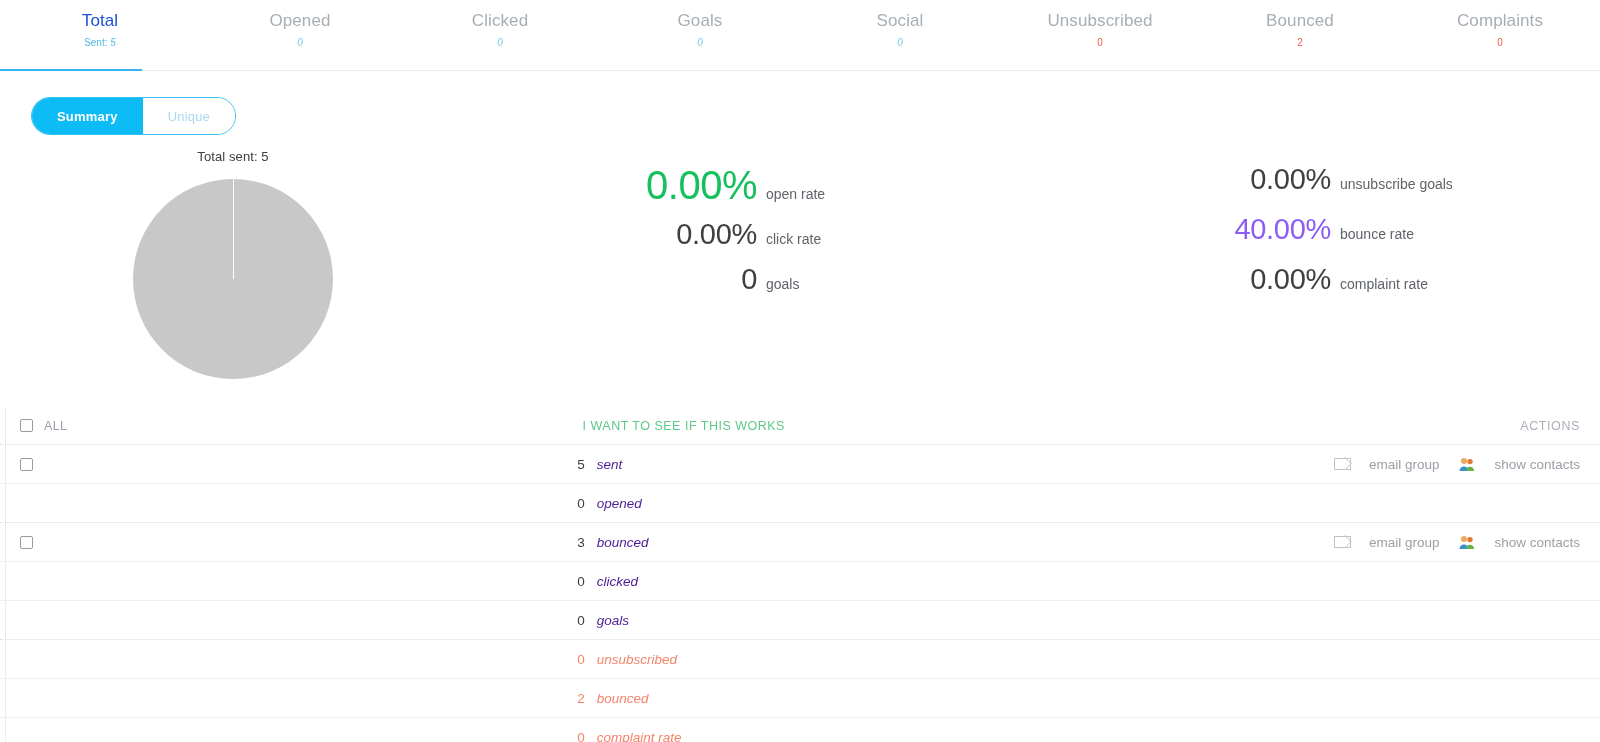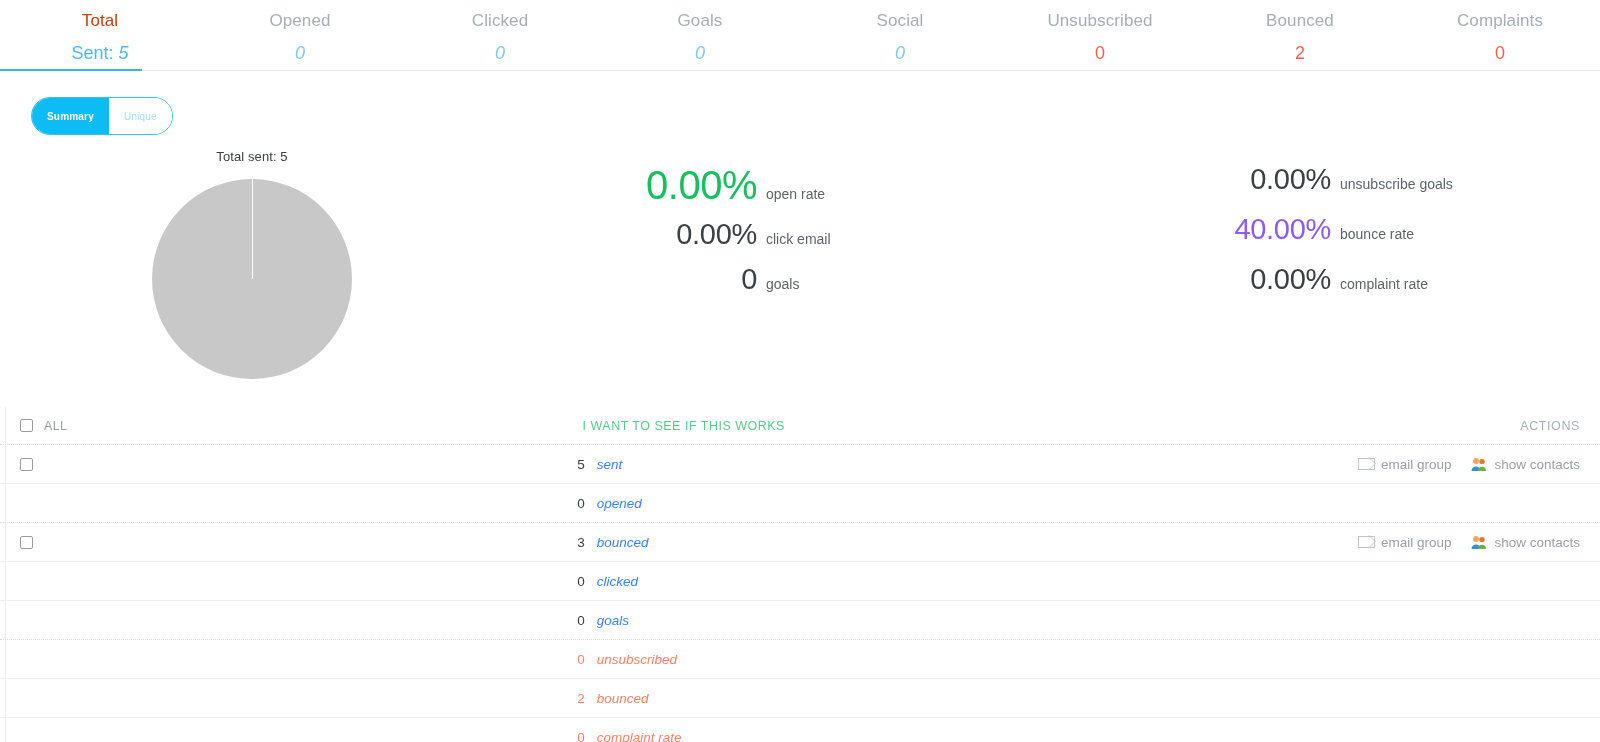--- a/index.html
+++ b/index.html
@@ -26,26 +26,26 @@
     padding-top: 10px;
     cursor: pointer;
   }
   .tab-label {
     font-size: 17px;
     color: #a7aeb4;
     line-height: 22px;
     font-weight: 400;
     letter-spacing: .1px;
   }
-  .tab.active .tab-label { color: #c2410c; }
+  .tab.active .tab-label { color: #1d4ed8; }
   .tab-count {
-    font-size: 18px;
+    font-size: 10px;
     color: #7fc9ee;
     line-height: 18px;
-    margin-top: 12px;
+    margin-top: 2px;
     font-style: italic;
     text-align: right;
   }
   .tab-count.sent-line { color: #4fb9e8; font-style: normal; }
   .tab-count.sent-line i { font-style: italic; }
   .tab-count.warn { color: #f4604e; font-style: normal; }
   .tab-underline {
     position: absolute;
     left: 0; bottom: -1px;
     width: 142px; height: 2px;
@@ -57,38 +57,38 @@
   .toggle {
     display: inline-flex;
     border: 1px solid #35c0f5;
     border-radius: 19px;
     overflow: hidden;
     height: 38px;
     background: #fff;
   }
   .toggle-btn {
     display: flex; align-items: center; justify-content: center;
-    font-size: 10px;
-    padding: 0 15px;
+    font-size: 13px;
+    padding: 0 25px;
     cursor: pointer;
     height: 100%;
     font-weight: 600;
     letter-spacing: .2px;
   }
   .toggle-btn.on { background: #0dbcf5; color: #fff; }
   .toggle-btn.off { background: #fff; color: #a9d9ef; font-weight: 400; }
 
   
   .panel {
     position: relative;
     height: 272px;
   }
   .pie-block {
     position: absolute;
-    left: 152px; top: 14px;
+    left: 133px; top: 14px;
     width: 200px;
     text-align: center;
   }
   .pie-title {
     font-size: 13px;
     color: #3c4043;
     margin-bottom: 15px;
     letter-spacing: .1px;
   }
   .pie {
@@ -196,21 +196,21 @@
   }
   .rv-num {
     font-size: 13.5px;
     color: #3c4043;
     text-align: right;
     width: 14px;
     margin-right: 12px;
   }
   .rv-lbl {
     font-size: 13.5px;
-    color: #3b82f6;
+    color: #4c1d95;
     font-style: italic;
     width: 200px;
     text-align: left;
   }
   .trow.alert .rv-num, .trow.alert .rv-lbl { color: #f4846a; }
 
   .cell-actions {
     width: 300px;
     display: flex;
     align-items: center;
@@ -219,21 +219,21 @@
     gap: 9px;
   }
   .actions-head {
     font-size: 12.5px;
     color: #a9b0b8;
     letter-spacing: .6px;
   }
   .act {
     display: inline-flex;
     align-items: center;
-    gap: 6px;
+    gap: 18px;
     cursor: pointer;
   }
   .act .txt { font-size: 13.5px; color: #9aa0a6; }
   .env {
     width: 17px; height: 12px;
     border: 1px solid #bfc4c9;
     position: relative;
     display: inline-block;
   }
   .env:before {
@@ -305,21 +305,21 @@
     </div>
   </div>
 
   <div class="stats col-mid" id="stats-mid-host">
       <div class="stat-row hero">
         <span class="num" style="color: rgb(22, 192, 94);">0.00%</span>
         <span class="lbl">open rate</span>
       </div>
       <div class="stat-row">
         <span class="num" style="color: rgb(60, 64, 67);">0.00%</span>
-        <span class="lbl">click email</span>
+        <span class="lbl">click rate</span>
       </div>
       <div class="stat-row">
         <span class="num" style="color: rgb(60, 64, 67);">0</span>
         <span class="lbl">goals</span>
       </div>
     </div>
   <div class="stats col-right" id="stats-right-host">
       <div class="stat-row">
         <span class="num" style="color: rgb(60, 64, 67);">0.00%</span>
         <span class="lbl">unsubscribe goals</span>

